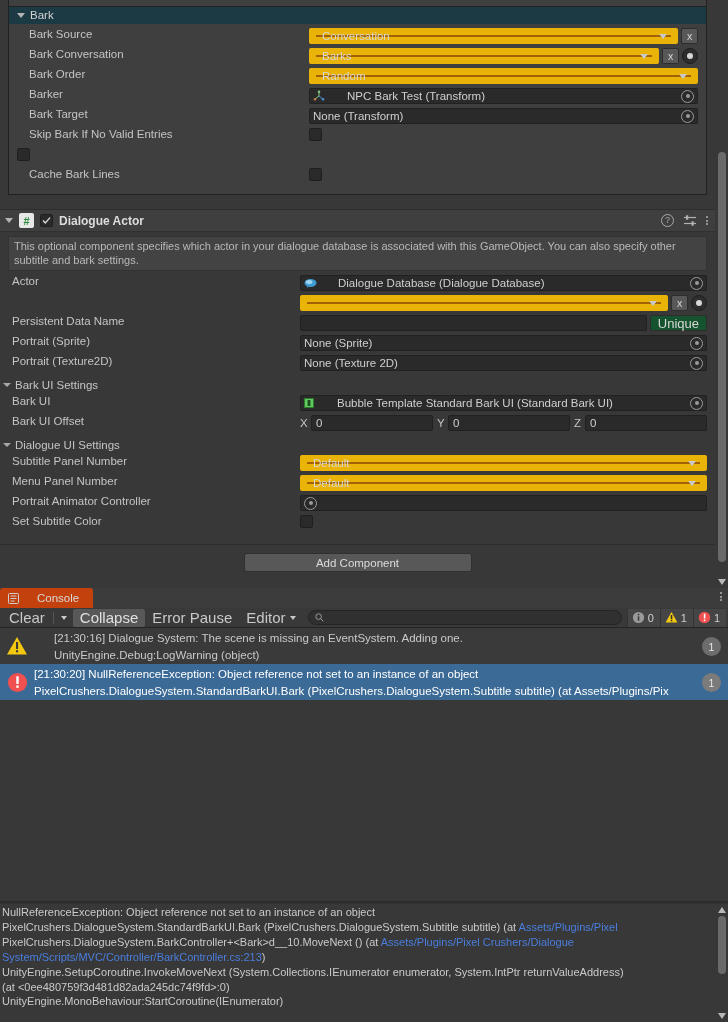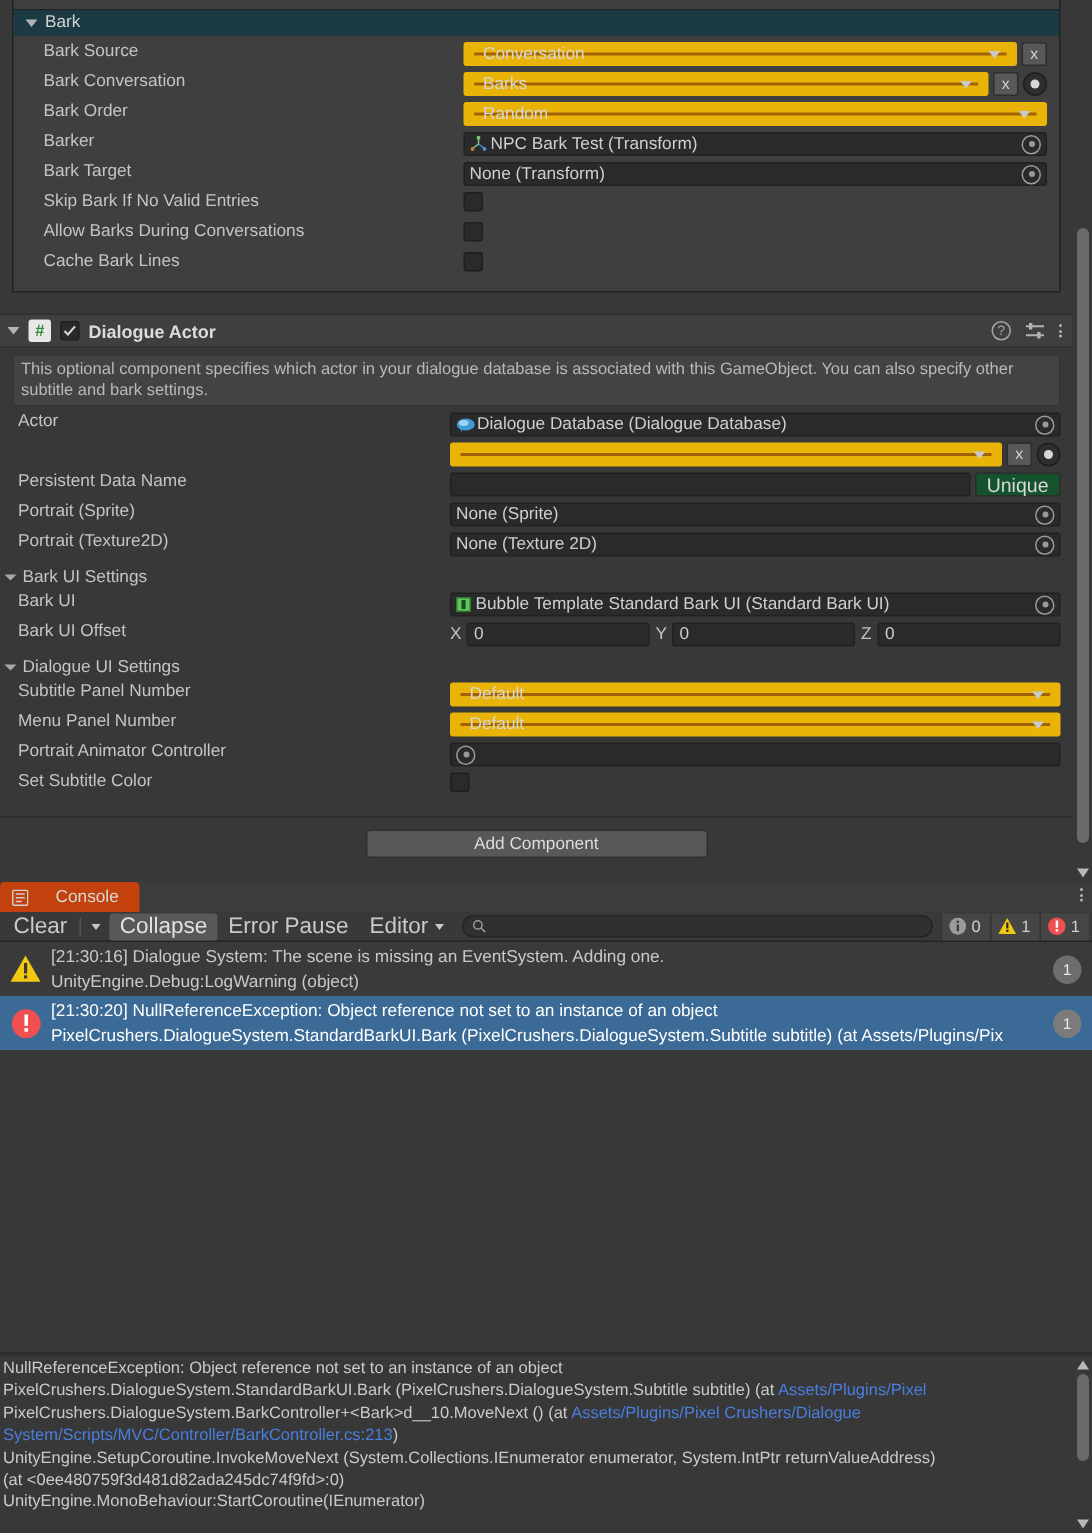--- a/index.html
+++ b/index.html
@@ -57,20 +57,21 @@
     position: relative; min-width: 0;
   }
   .popup .txt { flex: 1; overflow: hidden; white-space: nowrap; }
   .caret { width: 0; height: 0; border-left: 4px solid transparent; border-right: 4px solid transparent; border-top: 5px solid #c9c9c9; margin-left: 4px; }
 
   
   .objfield {
     flex: 1; height: 16px; background: #2a2a2a; border: 1px solid #212121; border-radius: 2px;
     display: flex; align-items: center; padding: 0 2px 0 3px; color: #cfcfcf; font-size: 11.5px;
     min-width: 0;
+    gap: 20px;
   }
   .objfield .txt { flex: 1; overflow: hidden; white-space: nowrap; }
   .obj-pick {
     width: 13px; height: 13px; flex: none; border-radius: 50%;
     border: 1.5px solid #9a9a9a; display: flex; align-items: center; justify-content: center;
     margin-right: 1px;
   }
   .obj-pick i { width: 4px; height: 4px; border-radius: 50%; background: #9a9a9a; display: block; }
 
   
@@ -186,21 +187,21 @@
   .csearch {
     flex: 1; height: 15px; margin: 0 5px; background: #303030; border: 1px solid #242424;
     border-radius: 8px; display: flex; align-items: center; padding: 0 6px; color: #9a9a9a; font-size: 11px;
   }
   .counters { display: flex; align-items: center; height: 18px; }
   .cnt { display: flex; align-items: center; gap: 3px; padding: 0 6px 0 4px; height: 18px; background: #454545; border-left: 1px solid #333; color: #cfcfcf; font-size: 11px; }
   .cnt svg { display: block; }
 
   .clist { flex: 1; min-height: 0; background: #383838; overflow: hidden; position: relative; }
   .crow { display: flex; align-items: flex-start; height: 36px; padding: 2px 0 0 0; position: relative; }
-  .crow.warn { background: #3a3a3a; }
+  .crow.warn { background: #3a3a3a; gap: 20px; }
   .crow.err  { background: #3a6a95; }
   .crow .cicon { width: 34px; flex: none; display: flex; align-items: flex-start; justify-content: center; padding-top: 6px; }
   .crow .ctext { flex: 1; min-width: 0; overflow: hidden; padding-right: 24px; }
   .crow .ctext div { white-space: nowrap; overflow: hidden; line-height: 16.5px; font-size: 11.5px; }
   .crow.warn .ctext div { color: #c9c9c9; }
   .crow.err .ctext div { color: #ffffff; }
   .badge {
     position: absolute; right: 7px; top: 9px; width: 19px; height: 19px; border-radius: 50%;
     background: #6d6d6d; color: #e6e6e6; font-size: 10.5px; display: flex; align-items: center; justify-content: center;
   }
@@ -301,21 +302,20 @@
           </div>
 
           <div class="row">
             <div class="lbl">Skip Bark If No Valid Entries</div>
             <div class="ctl">
                 <div class="cbox"></div>
               </div>
           </div>
 
           <div class="row">
-            <div class="lbl">Allow Barks During Conversations</div>
             <div class="ctl">
                 <div class="cbox"></div>
               </div>
           </div>
 
           <div class="row">
             <div class="lbl">Cache Bark Lines</div>
             <div class="ctl">
                 <div class="cbox"></div>
               </div>

